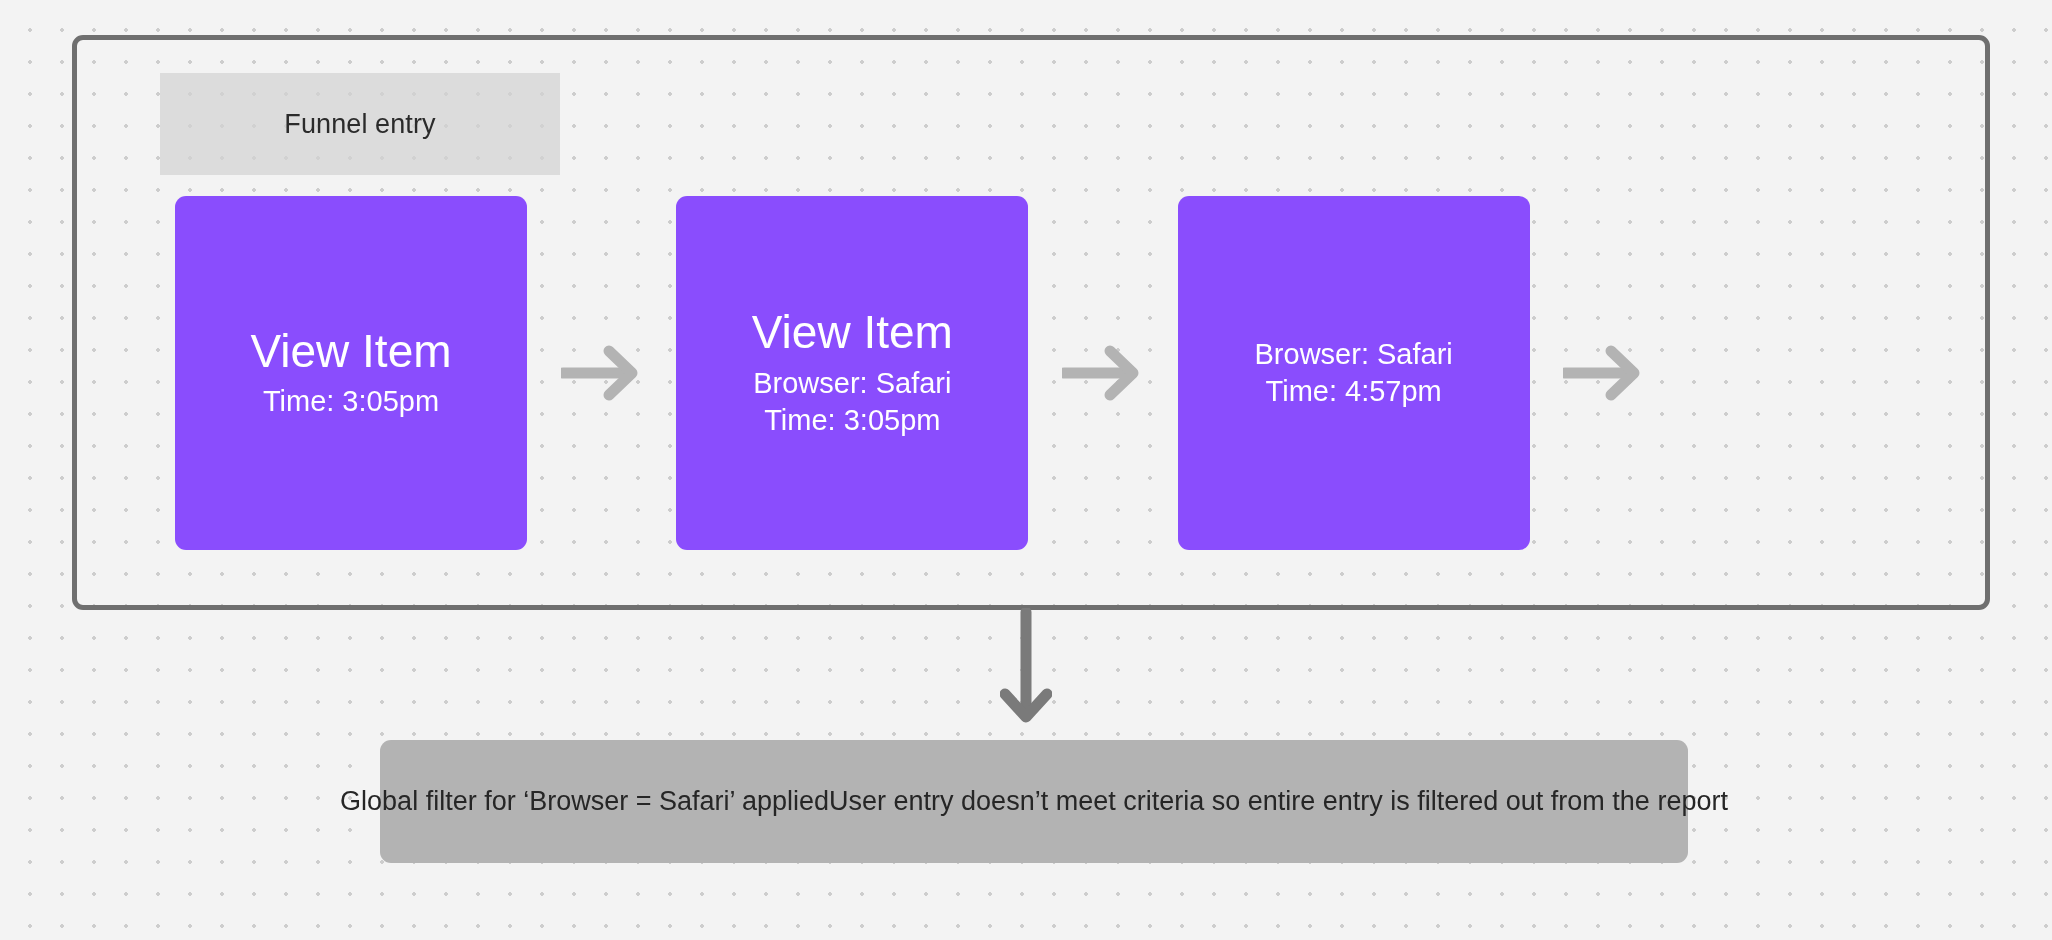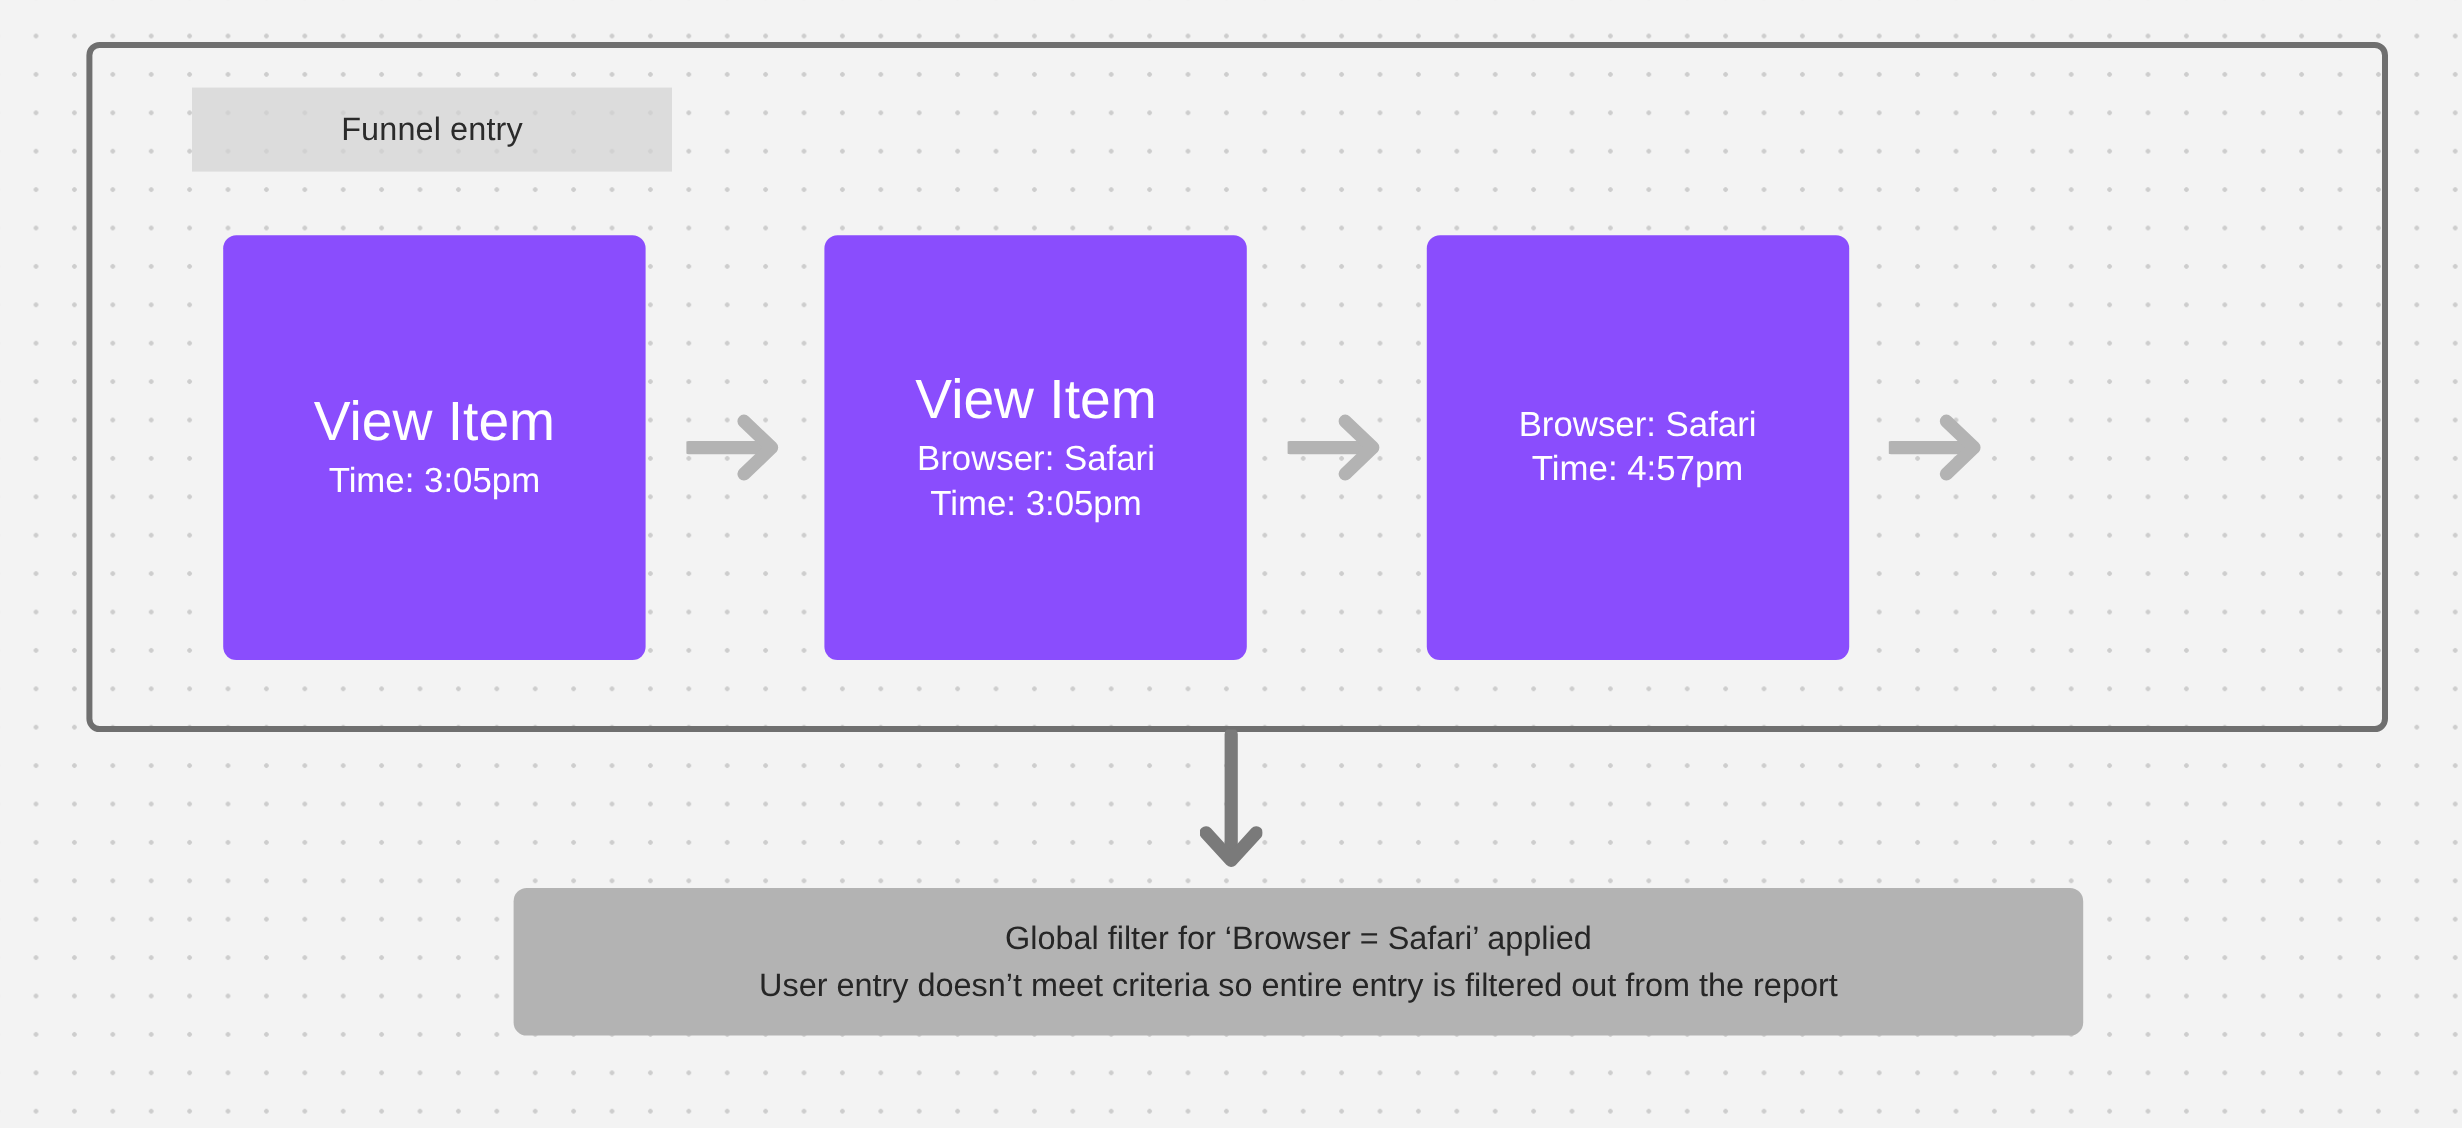--- a/index.html
+++ b/index.html
@@ -38,34 +38,34 @@
     border-radius: 11px;
     background: transparent;
   }
 
   
   #funnel-entry-label {
     position: absolute;
     left: 160px;
     top: 73px;
     width: 400px;
-    height: 70px;
+    height: 102px;
     background: rgba(210, 210, 210, 0.72);
     display: flex;
     align-items: center;
     justify-content: center;
     color: #2b2b2b;
     font-size: 27px;
     letter-spacing: 0.1px;
   }
 
   
   #steps-row {
     position: absolute;
-    left: 186px;
+    left: 175px;
     top: 196px;
     width: 1504px;
     height: 354px;
     display: flex;
     align-items: center;
   }
   .step-card {
     width: 352px;
     height: 354px;
     flex: 0 0 352px;
@@ -114,26 +114,25 @@
   
   #filter-callout {
     position: absolute;
     left: 380px;
     top: 740px;
     width: 1308px;
     height: 123px;
     background: #b3b3b3;
     border-radius: 11px;
     display: flex;
-    flex-direction: column;
+    flex-direction: row;
     align-items: center;
     justify-content: center;
     color: #262626;
     box-sizing: border-box;
-    margin-left: 48px;
   }
   .callout-line {
     font-size: 27px;
     line-height: 1.42;
     white-space: nowrap;
   }
 </style>
 </head>
 <body>
 

